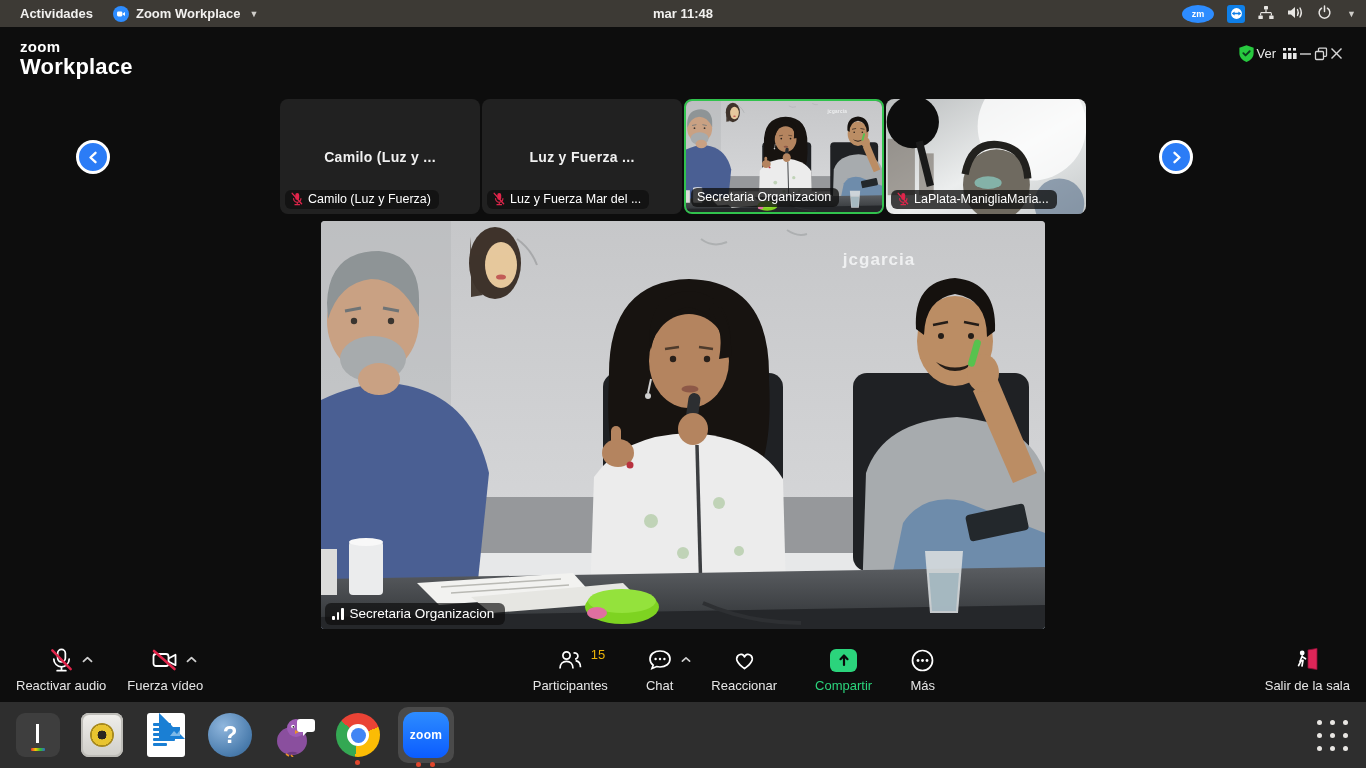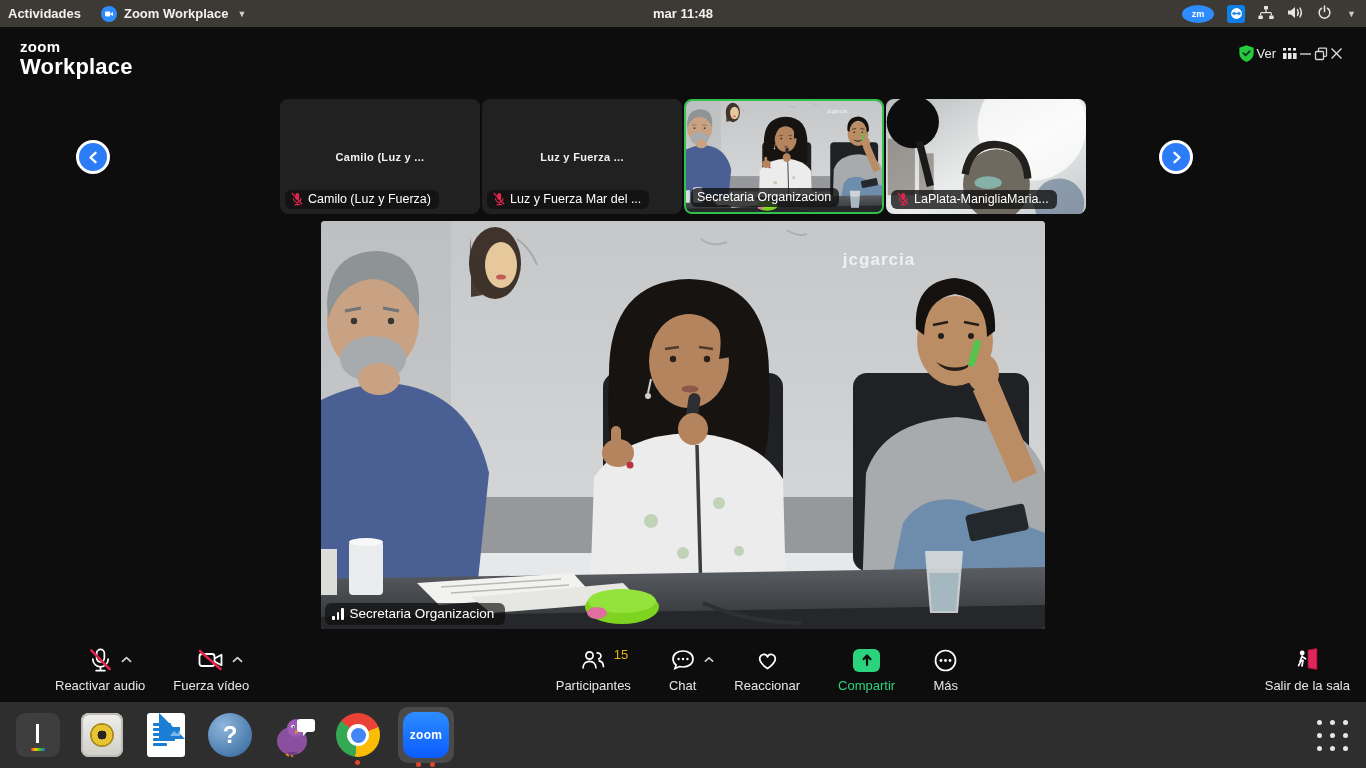--- a/index.html
+++ b/index.html
@@ -7,21 +7,21 @@
     --leave-red:#e02558; --nav-arrow-blue:#2b7cf6; --shield-green:#27c93f;
   }
   *{margin:0;padding:0;box-sizing:border-box;}
   html,body{width:1366px;height:768px;overflow:hidden;background:#000;
     font-family:"Liberation Sans",sans-serif;-webkit-font-smoothing:antialiased;}
   .stage{position:relative;width:1366px;height:768px;background:#0e0e0e;}
 
   
   .topbar{position:absolute;top:0;left:0;width:100%;height:27px;background:#3d3a35;
     color:#f2f1ef;display:flex;align-items:center;font-size:13px;font-weight:700;z-index:50;}
-  .tb-left{display:flex;gap:20px;margin-left:8px;}
+  .tb-left{display:flex;gap:20px;margin-left:20px;}
   .appind{display:flex;align-items:center;gap:7px;}
   .zoom-dot{width:16px;height:16px;border-radius:50%;background:#2d8cff;display:flex;
     align-items:center;justify-content:center;}
   .zoom-dot svg{display:block}
   .caret{font-size:9px;color:#cfcdc9;margin-left:2px;}
   .tb-clock{position:absolute;left:50%;transform:translateX(-50%);font-weight:700;text-align:center;}
   .tb-right{margin-left:auto;display:flex;align-items:center;gap:13px;margin-right:10px;}
   .zm-badge{width:32px;height:18px;border-radius:50%;background:#2d8cff;color:#fff;
     font-size:9px;font-weight:700;display:flex;align-items:center;justify-content:center;}
   .tv-badge{width:18px;height:18px;border-radius:3px;background:#0e7fe8;display:flex;
@@ -37,21 +37,21 @@
   .ver{display:flex;align-items:center;gap:7px;color:#e8e8e8;font-size:13px;cursor:pointer;}
   .winbtn{color:#d6d6d6;display:flex;align-items:center;cursor:pointer;}
 
   
   .filmstrip{position:relative;height:115px;display:flex;justify-content:center;gap:2px;}
   .thumb{width:200px;height:115px;background:#212121;border-radius:8px;position:relative;
     overflow:hidden;cursor:pointer;flex:0 0 auto;}
   .thumb.active{border:2px solid var(--active-speaker-green);}
   .thumb .fullsvg{position:absolute;inset:0;width:100%;height:100%;}
   .tile-name{position:absolute;inset:0;display:flex;align-items:center;justify-content:center;
-    color:#f0f0f0;font-size:11px;font-weight:700;letter-spacing:.3px;}
+    color:#f0f0f0;font-size:14px;font-weight:700;letter-spacing:.3px;}
   .tlabel{position:absolute;left:5px;bottom:5px;max-width:190px;background:rgba(16,16,16,.78);
     border-radius:6px;padding:2px 8px 3px 6px;display:flex;align-items:center;gap:5px;
     color:#fff;font-size:12.5px;white-space:nowrap;overflow:hidden;}
   .avatarbox{position:absolute;left:60px;top:17px;width:80px;height:80px;}
   .strip-nav{position:absolute;top:41px;width:34px;height:34px;border-radius:50%;
     background:var(--nav-arrow-blue);border:3px solid #fff;display:flex;align-items:center;
     justify-content:center;cursor:pointer;z-index:5;}
   .strip-nav.left{left:76px;} .strip-nav.right{right:173px;}
 
   
@@ -60,21 +60,21 @@
   .mainvideo svg{position:absolute;inset:0;width:100%;height:100%;}
   .speakerpill{position:absolute;left:4px;bottom:4px;background:rgba(10,10,10,.65);
     border-radius:6px;padding:3px 11px 4px 7px;display:flex;align-items:center;gap:6px;
     color:#fff;font-size:13.5px;z-index:3;}
   .bars{display:flex;align-items:flex-end;gap:2px;height:12px;}
   .bars i{display:block;width:2.5px;background:#fff;border-radius:1px;}
   .bars i:nth-child(1){height:4px}.bars i:nth-child(2){height:8px}.bars i:nth-child(3){height:12px}
 
   
   .toolbar{display:flex;align-items:stretch;height:58px;margin-top:15px;padding:0 16px;}
-  .tb-group-left{display:flex;gap:28px;margin-left:39px;}
+  .tb-group-left{display:flex;gap:21px;}
   .tb-group-center{flex:1;display:flex;justify-content:center;gap:38px;}
   .tb-group-right{display:flex;}
   .tbtn{display:flex;flex-direction:column;align-items:center;justify-content:flex-start;
     gap:5px;color:#e6e6e6;font-size:13px;cursor:pointer;position:relative;padding-top:3px;}
   .tbtn .ico{height:26px;display:flex;align-items:center;position:relative;}
   .tbtn .chev{position:absolute;right:-18px;top:4px;color:#cfcfcf;}
   .tbtn.share .lbl{color:var(--share-green);}
   .countbadge{position:absolute;right:-22px;top:0;font-size:13px;color:#eab308;font-weight:400;}
   .share-sq{width:27px;height:23px;border-radius:6px;background:var(--share-green);
     display:flex;align-items:center;justify-content:center;}

